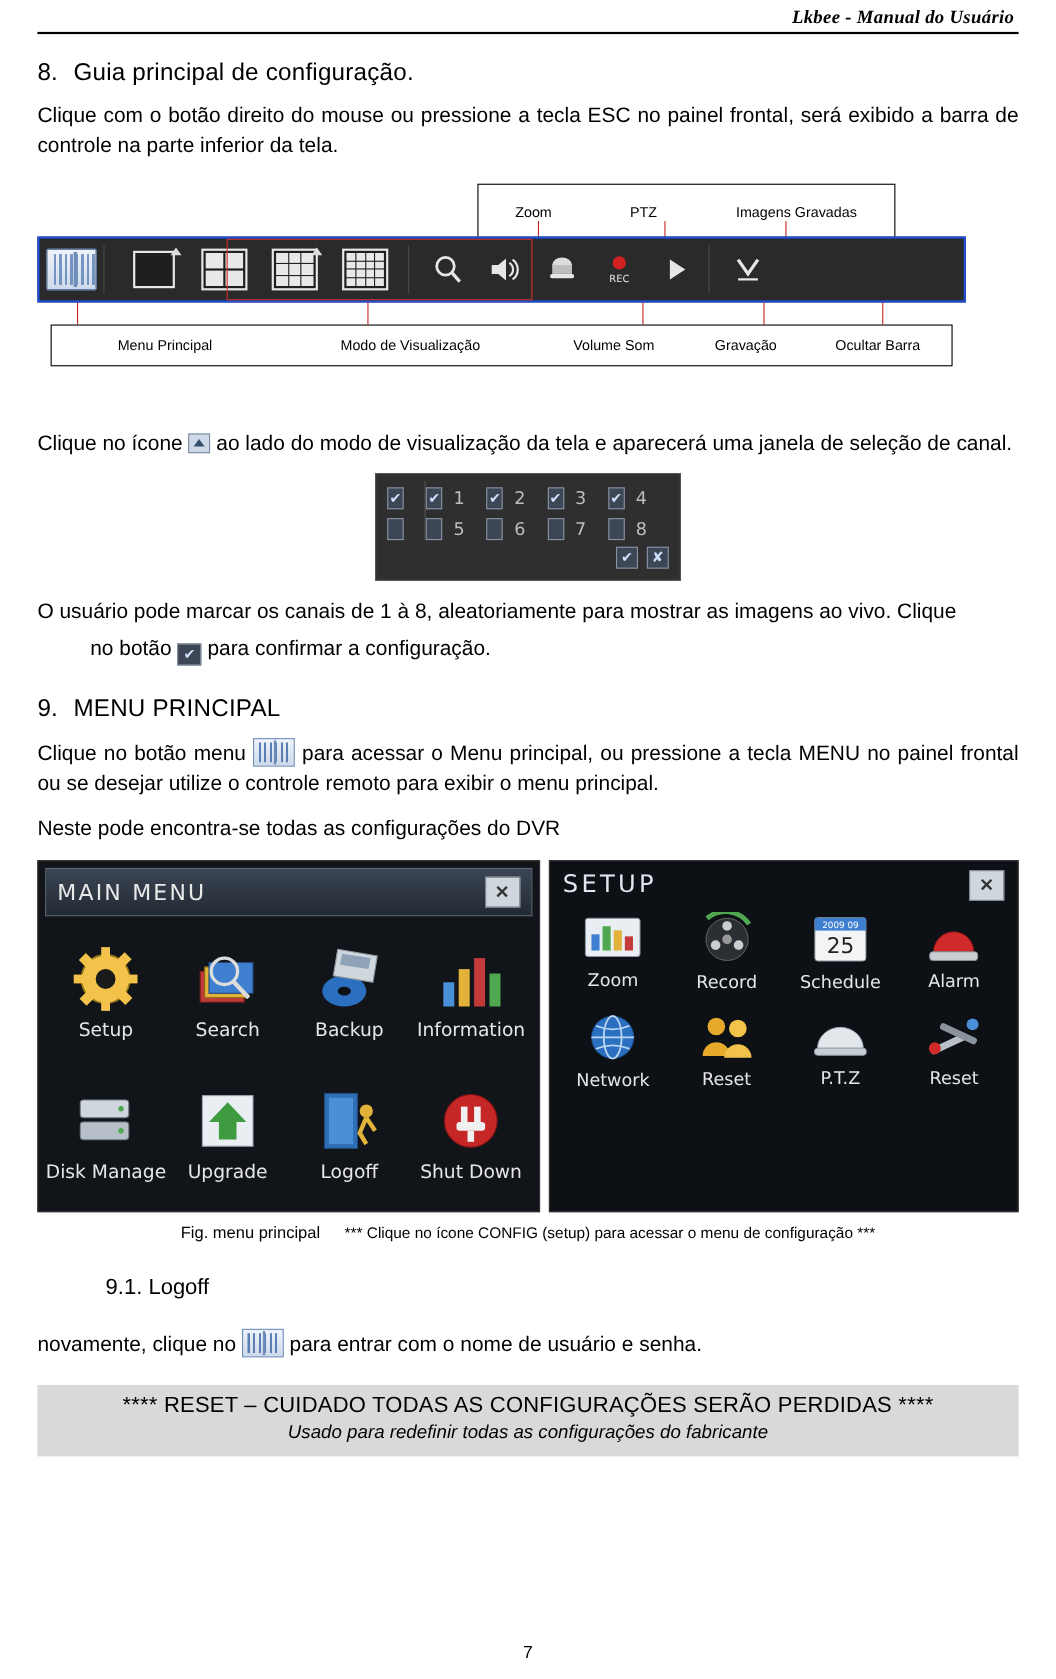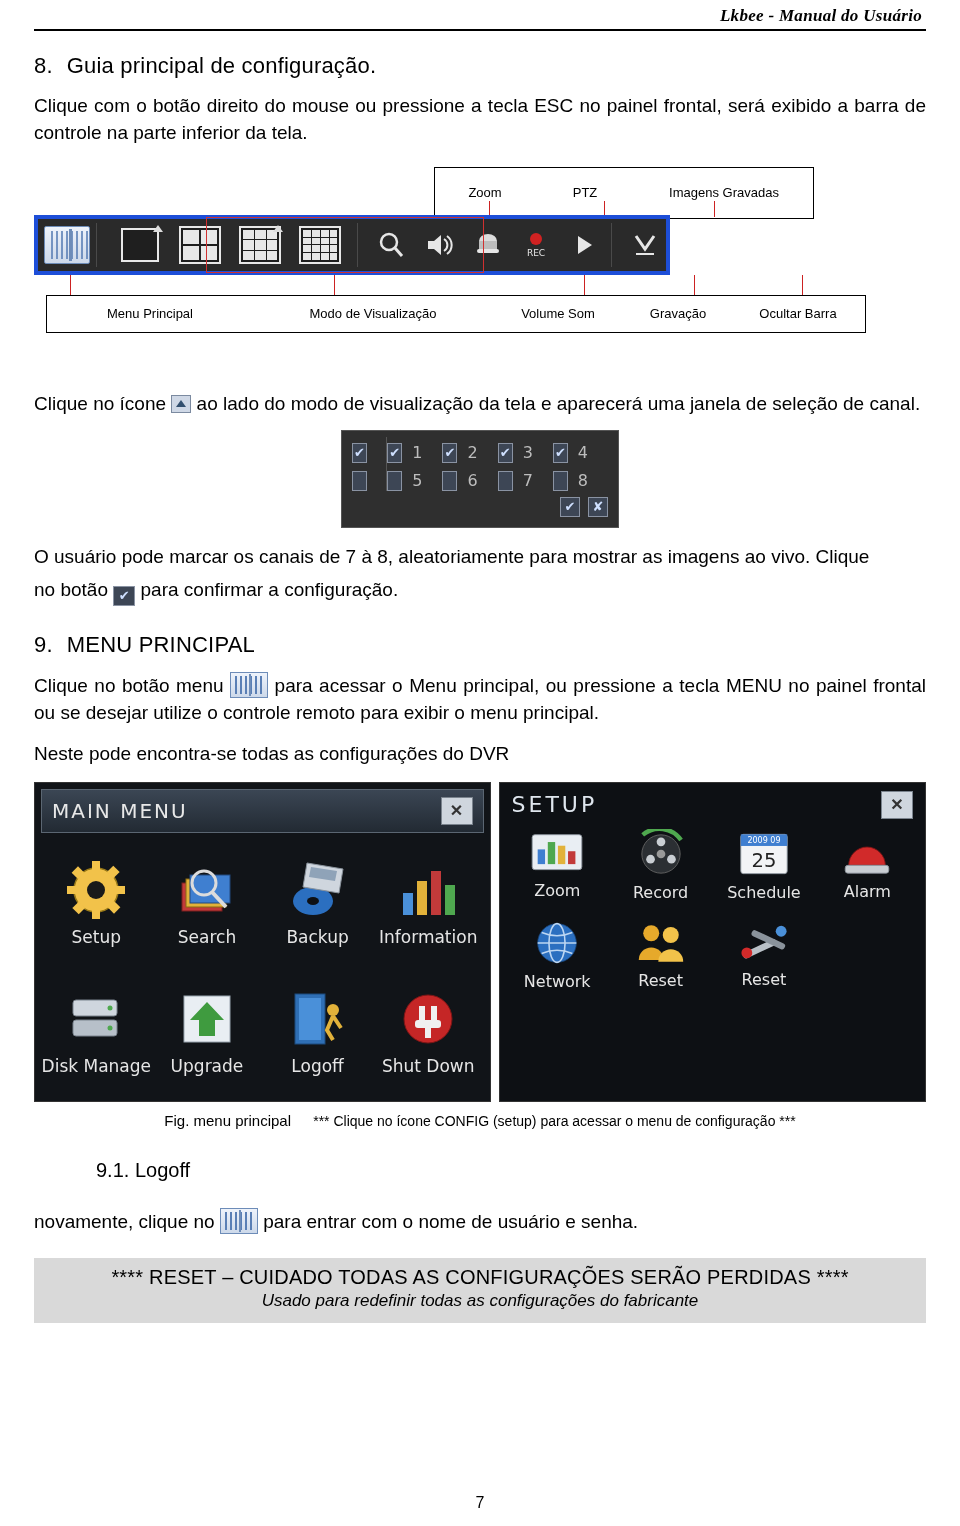--- a/index.html
+++ b/index.html
@@ -85,24 +85,24 @@
     align-items: center;
   }
   .callout-bottom span {
     font-size: 13px;
     text-align: center;
   }
   .dvr-bar {
     position: absolute;
     left: 0px;
     top: 48px;
-    width: 636px;
+    width: 844px;
     height: 60px;
     background: #2a2a2a;
-    border: 4px solid #1d4ed8;
+    border: 2px solid #1d4ed8;
     box-sizing: border-box;
     display: flex;
     align-items: center;
   }
   .leader {
     position: absolute;
     width: 1px;
     background: #cc2222;
   }
   .bar-btn {
@@ -468,22 +468,22 @@
       <span class="chan-num">7</span>
       <div class="chk empty">✔</div>
       <span class="chan-num">8</span>
     </div>
     <div class="chan-actions">
       <div class="chk">✔</div>
       <div class="chk" style="color:#cfe0ff">✘</div>
     </div>
   </div>
 
-  <p class="body nojust" style="margin-top:16px;">O usuário pode marcar os canais de 7 à 8, aleatoriamente para mostrar as imagens ao vivo. Clique</p>
-  <p class="body nojust" style="margin-top:0;">
+  <p class="body nojust" style="margin-top:16px;">O usuário pode marcar os canais de 1 à 8, aleatoriamente para mostrar as imagens ao vivo. Clique</p>
+  <p class="body nojust" style="margin-top:0;margin-left:48px;">
     <span>no botão</span>
     <span class="ic-check">✔</span>
     <span>para confirmar a configuração.</span>
   </p>
 
   <h2 class="sec" style="margin-top:26px;">
     <span class="num">9.</span><span>MENU PRINCIPAL</span>
   </h2>
 
   <p class="body" style="margin-top:14px;">
@@ -674,20 +674,27 @@
         <div class="setup-cell">
           <svg width="56" height="48" viewBox="0 0 62 54">
             <circle cx="20" cy="16" r="9" fill="#e6a92b"></circle>
             <path d="M6 46 a14 14 0 0 1 28 0 z" fill="#e6a92b"></path>
             <circle cx="42" cy="18" r="9" fill="#f2c24a"></circle>
             <path d="M28 48 a14 14 0 0 1 28 0 z" fill="#f2c24a"></path>
           </svg>
           <div class="lab">Reset</div>
         </div>
 
+        <div class="setup-cell">
+          <svg width="56" height="46" viewBox="0 0 62 50">
+            <path d="M8 36 a23 21 0 0 1 46 0 z" fill="#e2e7ec" stroke="#9aa5af"></path>
+            <rect x="5" y="36" width="52" height="7" rx="3" fill="#c9ced3" stroke="#9aa5af"></rect>
+          </svg>
+          <div class="lab">P.T.Z</div>
+        </div>
 
         <div class="setup-cell">
           <svg width="56" height="46" viewBox="0 0 62 50">
             <rect x="6" y="28" width="40" height="7" rx="3" fill="#b9c0c7" transform="rotate(-25 26 31)"></rect>
             <rect x="16" y="18" width="40" height="7" rx="3" fill="#8a939c" transform="rotate(25 36 21)"></rect>
             <circle cx="12" cy="36" r="6" fill="#d12a2a"></circle>
             <circle cx="50" cy="12" r="6" fill="#4a90d9"></circle>
           </svg>
           <div class="lab">Reset</div>
         </div>

